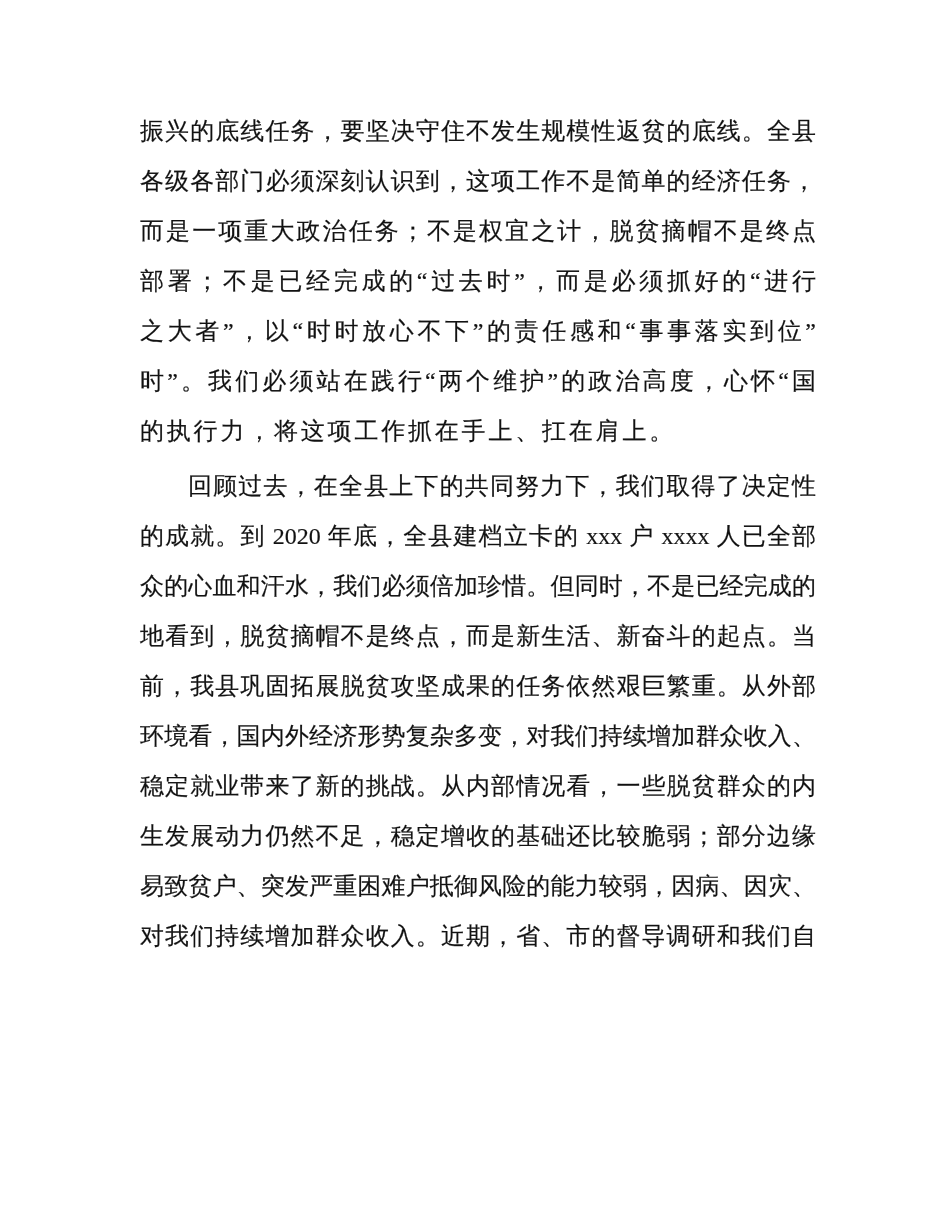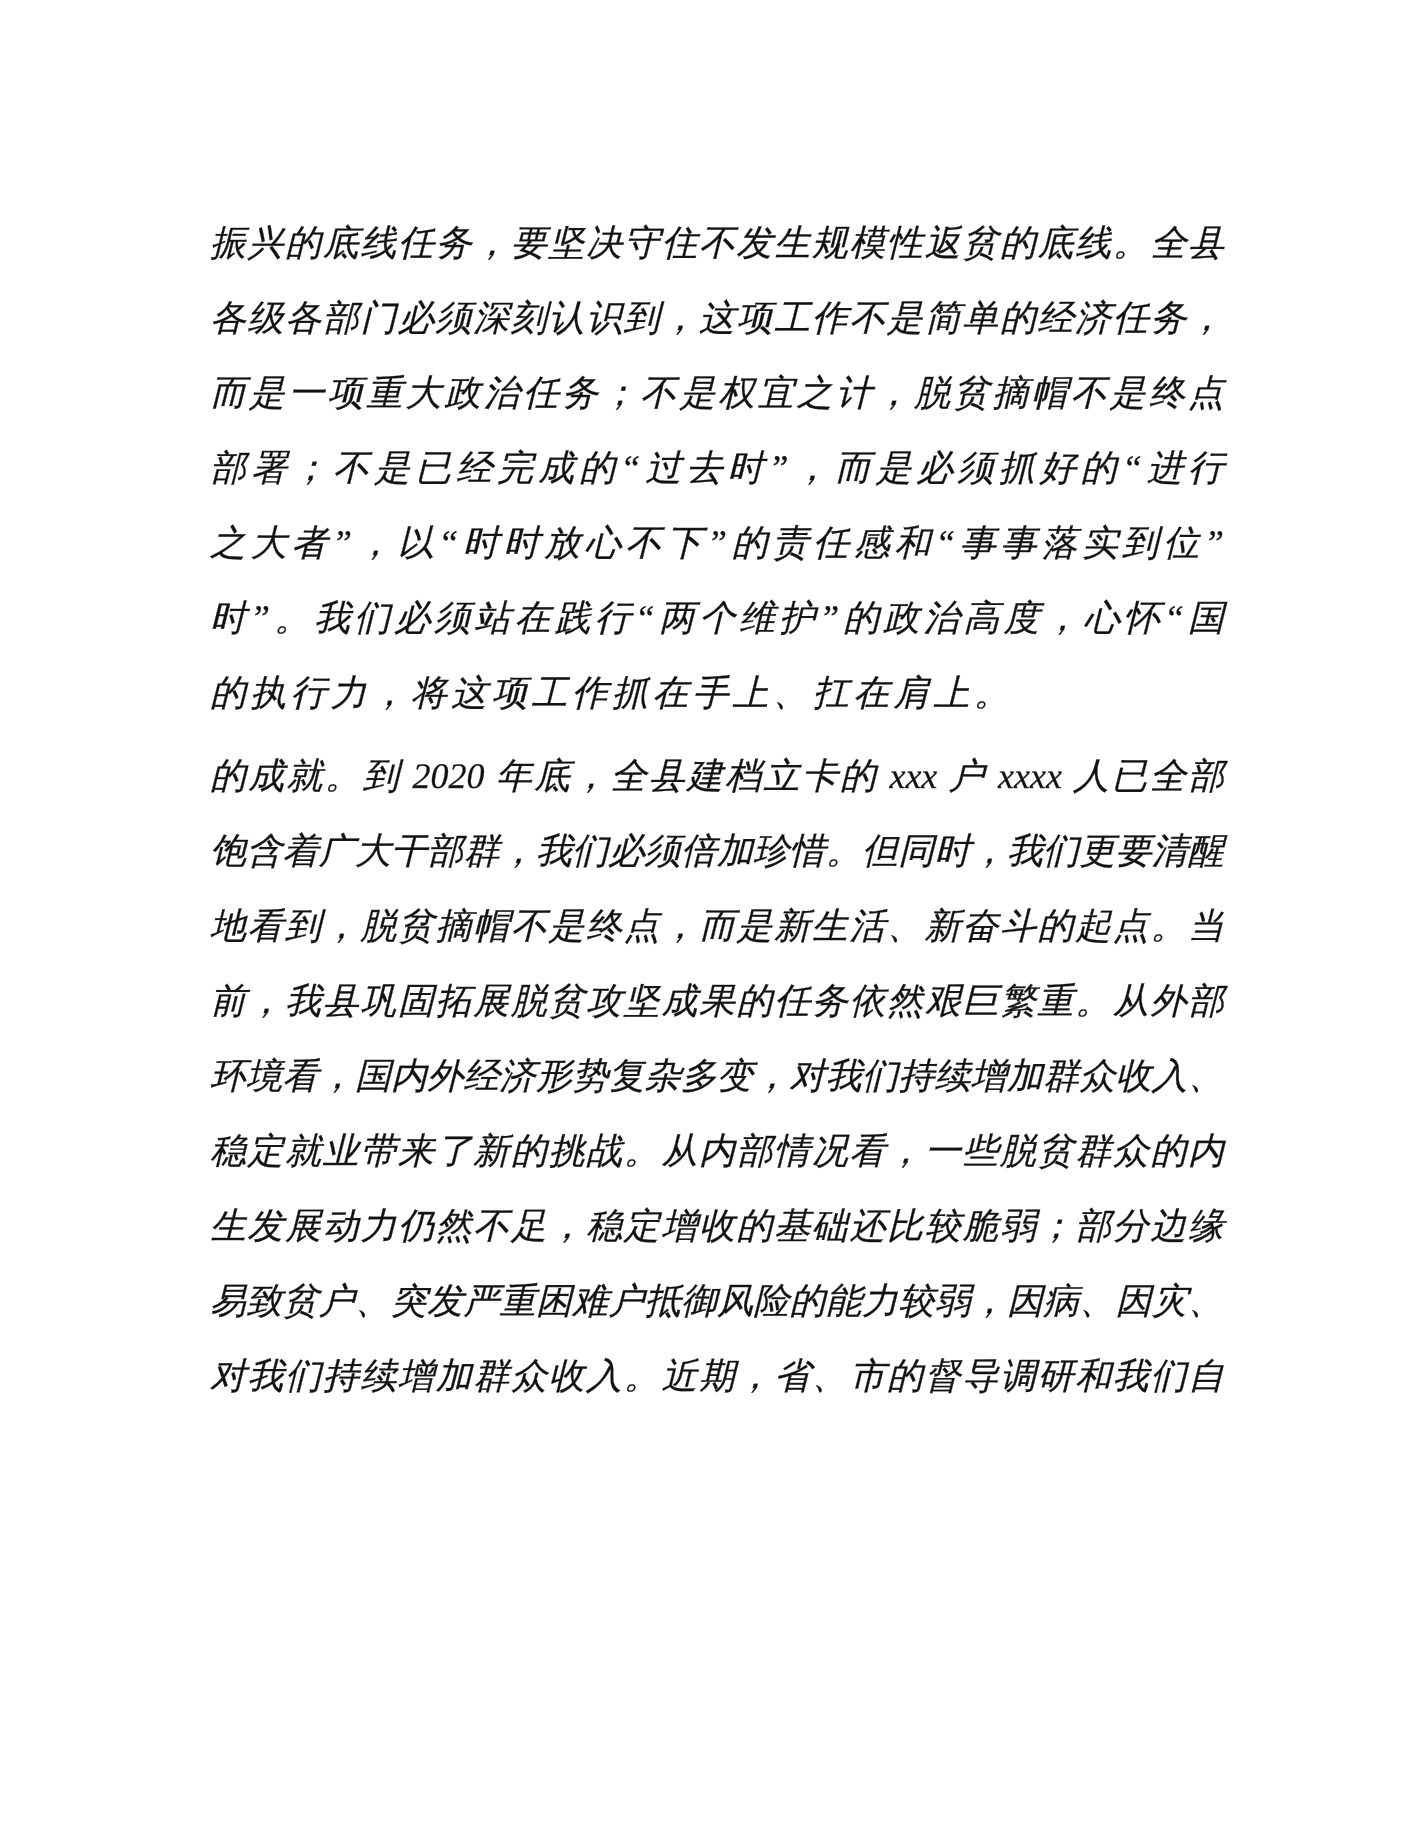--- a/index.html
+++ b/index.html
@@ -16,23 +16,22 @@
   }
   .page {
     position: relative;
     width: 950px;
     height: 1230px;
     background: #ffffff;
   }
   .doc-body {
     position: absolute;
     left: 140px;
-    top: 138px;
+    top: 106px;
     width: 676px;
-    font-style: italic;
   }
   .paragraph {
     margin: 0;
     padding: 0;
   }
   .paragraph.para-gap {
     margin-top: 5px;
   }
   .line {
     height: 50px;
@@ -62,22 +61,23 @@
       <div class="paragraph">
         <div class="line">振兴的底线任务，要坚决守住不发生规模性返贫的底线。全县</div>
         <div class="line">各级各部门必须深刻认识到，这项工作不是简单的经济任务，</div>
         <div class="line">而是一项重大政治任务；不是权宜之计，脱贫摘帽不是终点</div>
         <div class="line">部署；不是已经完成的“过去时”，而是必须抓好的“进行</div>
         <div class="line">之大者”，以“时时放心不下”的责任感和“事事落实到位”</div>
         <div class="line">时”。我们必须站在践行“两个维护”的政治高度，心怀“国</div>
         <div class="line last-line">的执行力，将这项工作抓在手上、扛在肩上。</div>
       </div>
       <div class="paragraph para-gap">
+        <div class="line indent">回顾过去，在全县上下的共同努力下，我们取得了决定性</div>
         <div class="line">的成就。到 2020 年底，全县建档立卡的 xxx 户 xxxx 人已全部</div>
-        <div class="line">饱含着广大干部群，我们必须倍加珍惜。但同时，我们更要清醒</div>
+        <div class="line">众的心血和汗水，我们必须倍加珍惜。但同时，不是已经完成的</div>
         <div class="line">地看到，脱贫摘帽不是终点，而是新生活、新奋斗的起点。当</div>
         <div class="line">前，我县巩固拓展脱贫攻坚成果的任务依然艰巨繁重。从外部</div>
         <div class="line">环境看，国内外经济形势复杂多变，对我们持续增加群众收入、</div>
         <div class="line">稳定就业带来了新的挑战。从内部情况看，一些脱贫群众的内</div>
         <div class="line">生发展动力仍然不足，稳定增收的基础还比较脆弱；部分边缘</div>
         <div class="line">易致贫户、突发严重困难户抵御风险的能力较弱，因病、因灾、</div>
         <div class="line">对我们持续增加群众收入。近期，省、市的督导调研和我们自</div>
       </div>
     </div>
 </div>

